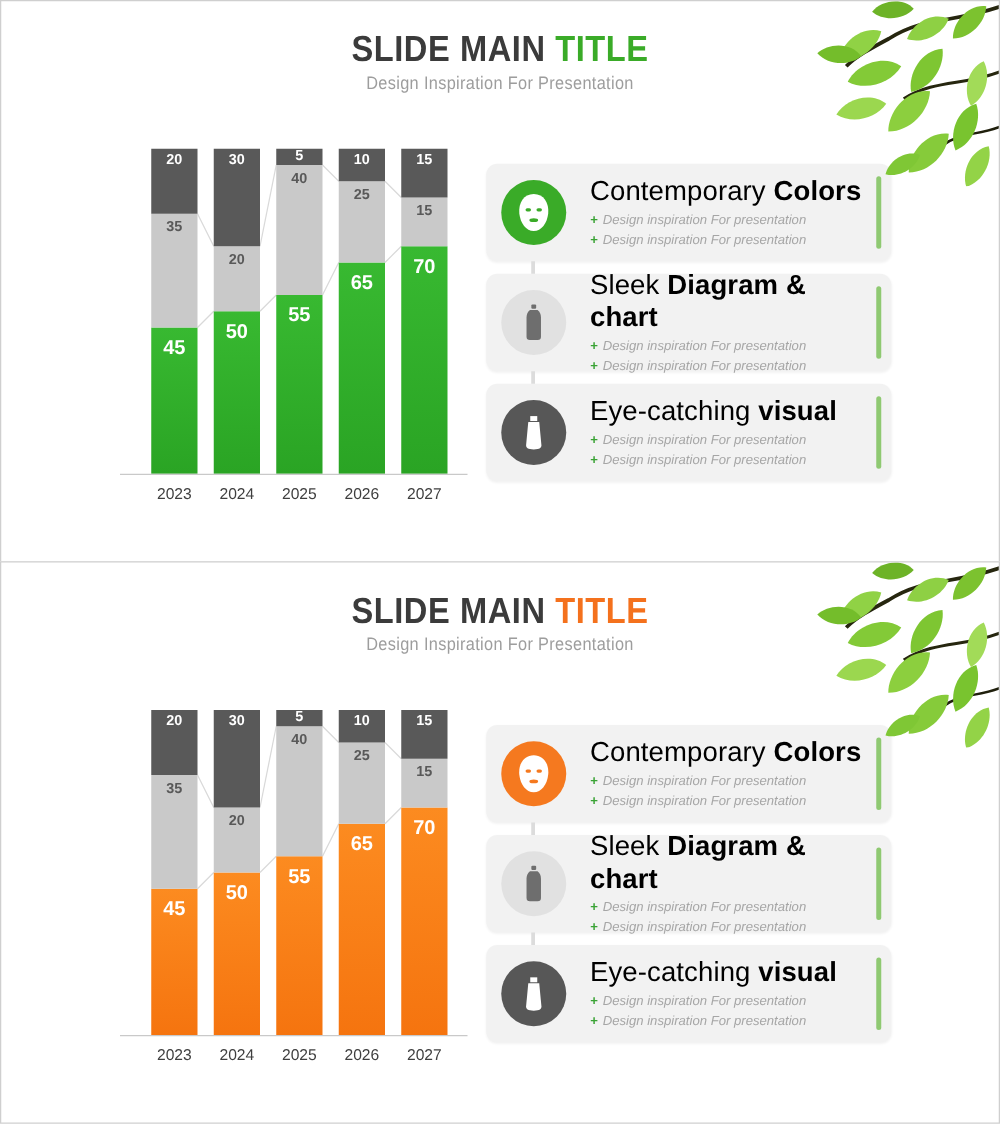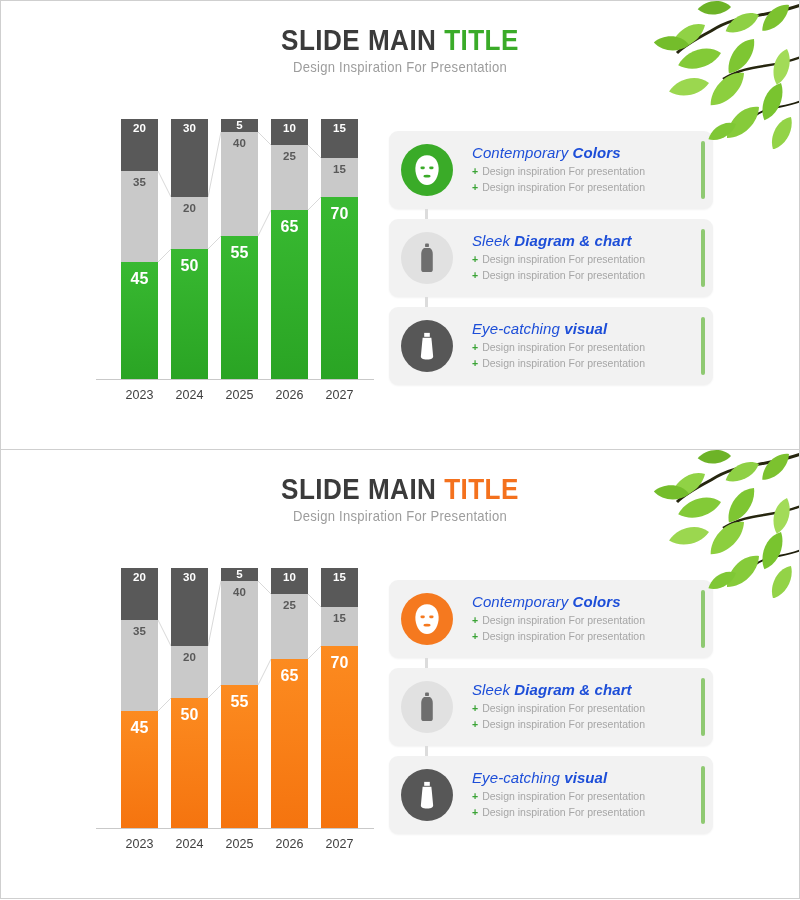--- a/index.html
+++ b/index.html
@@ -56,24 +56,24 @@
     background:#f2f2f2; border-radius:9px;
     display:flex; align-items:center; padding:0 22px 0 12px;
     box-shadow:0 1px 2px rgba(0,0,0,0.05);
   }
   .icon-circle {
     width:52px; height:52px; border-radius:50%; background:var(--icon-bg);
     flex:0 0 52px; display:flex; align-items:center; justify-content:center;
     margin-right:19px;
   }
   .card-body { flex:1; min-width:0; }
-  .card-title { font-size:15px; color:#1d4ed8; margin-bottom:3px; letter-spacing:0.1px;font-style:italic; }
+  .card-title { font-size:22px; color:#000000; margin-bottom:3px; letter-spacing:0.1px; }
   .ct-reg { font-weight:400; }
   .ct-bold { font-weight:700; }
-  .bullet { font-size:10.5px; color:#a6a6a6; line-height:1.5; }
+  .bullet { font-size:10.5px; color:#a6a6a6; line-height:1.5;font-style:italic; }
   .bullet .plus { color:var(--plus); font-weight:700; margin-right:4px; }
   .accent-bar {
     position:absolute; right:8px; top:10px; bottom:10px; width:4px;
     border-radius:2px; background:var(--card-bar);
   }
   .v-conn { position:absolute; left:36px; width:3px; height:10px; background:#dcdcdc; }
   .v-conn-1 { top:78px; } .v-conn-2 { top:166px; }
 
   
   .leaves { position:absolute; top:-2px; right:-2px; pointer-events:none; }

